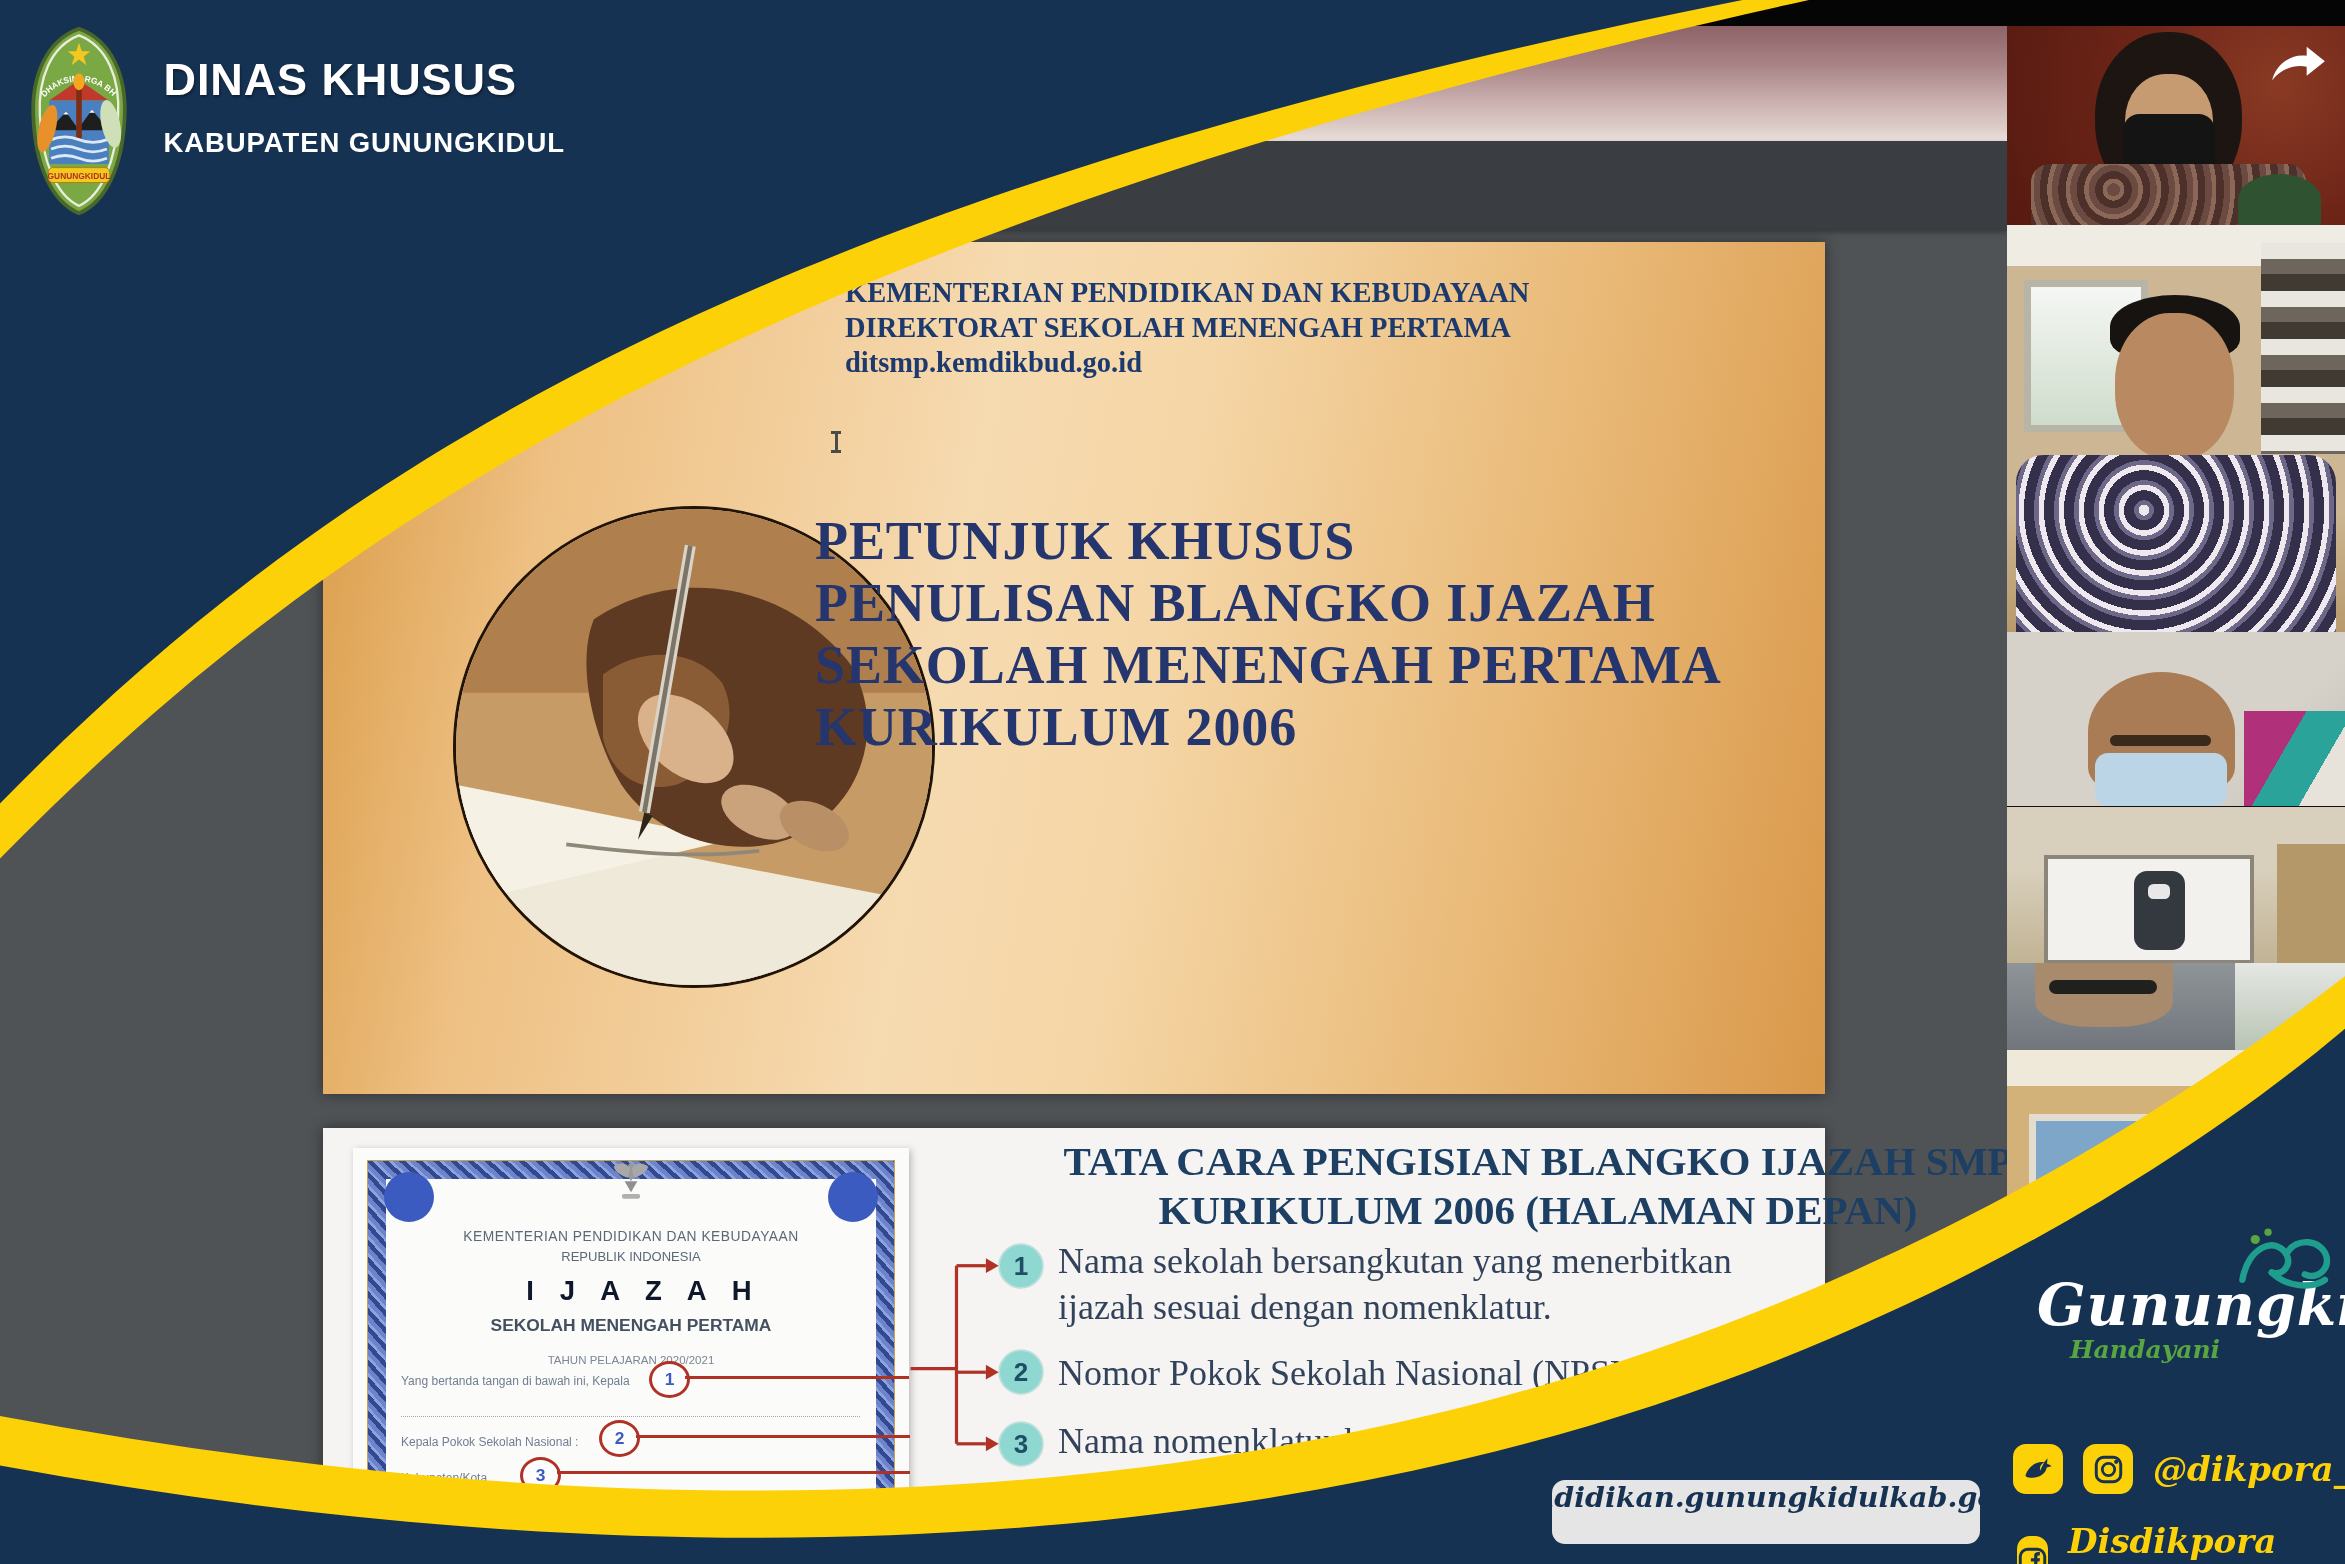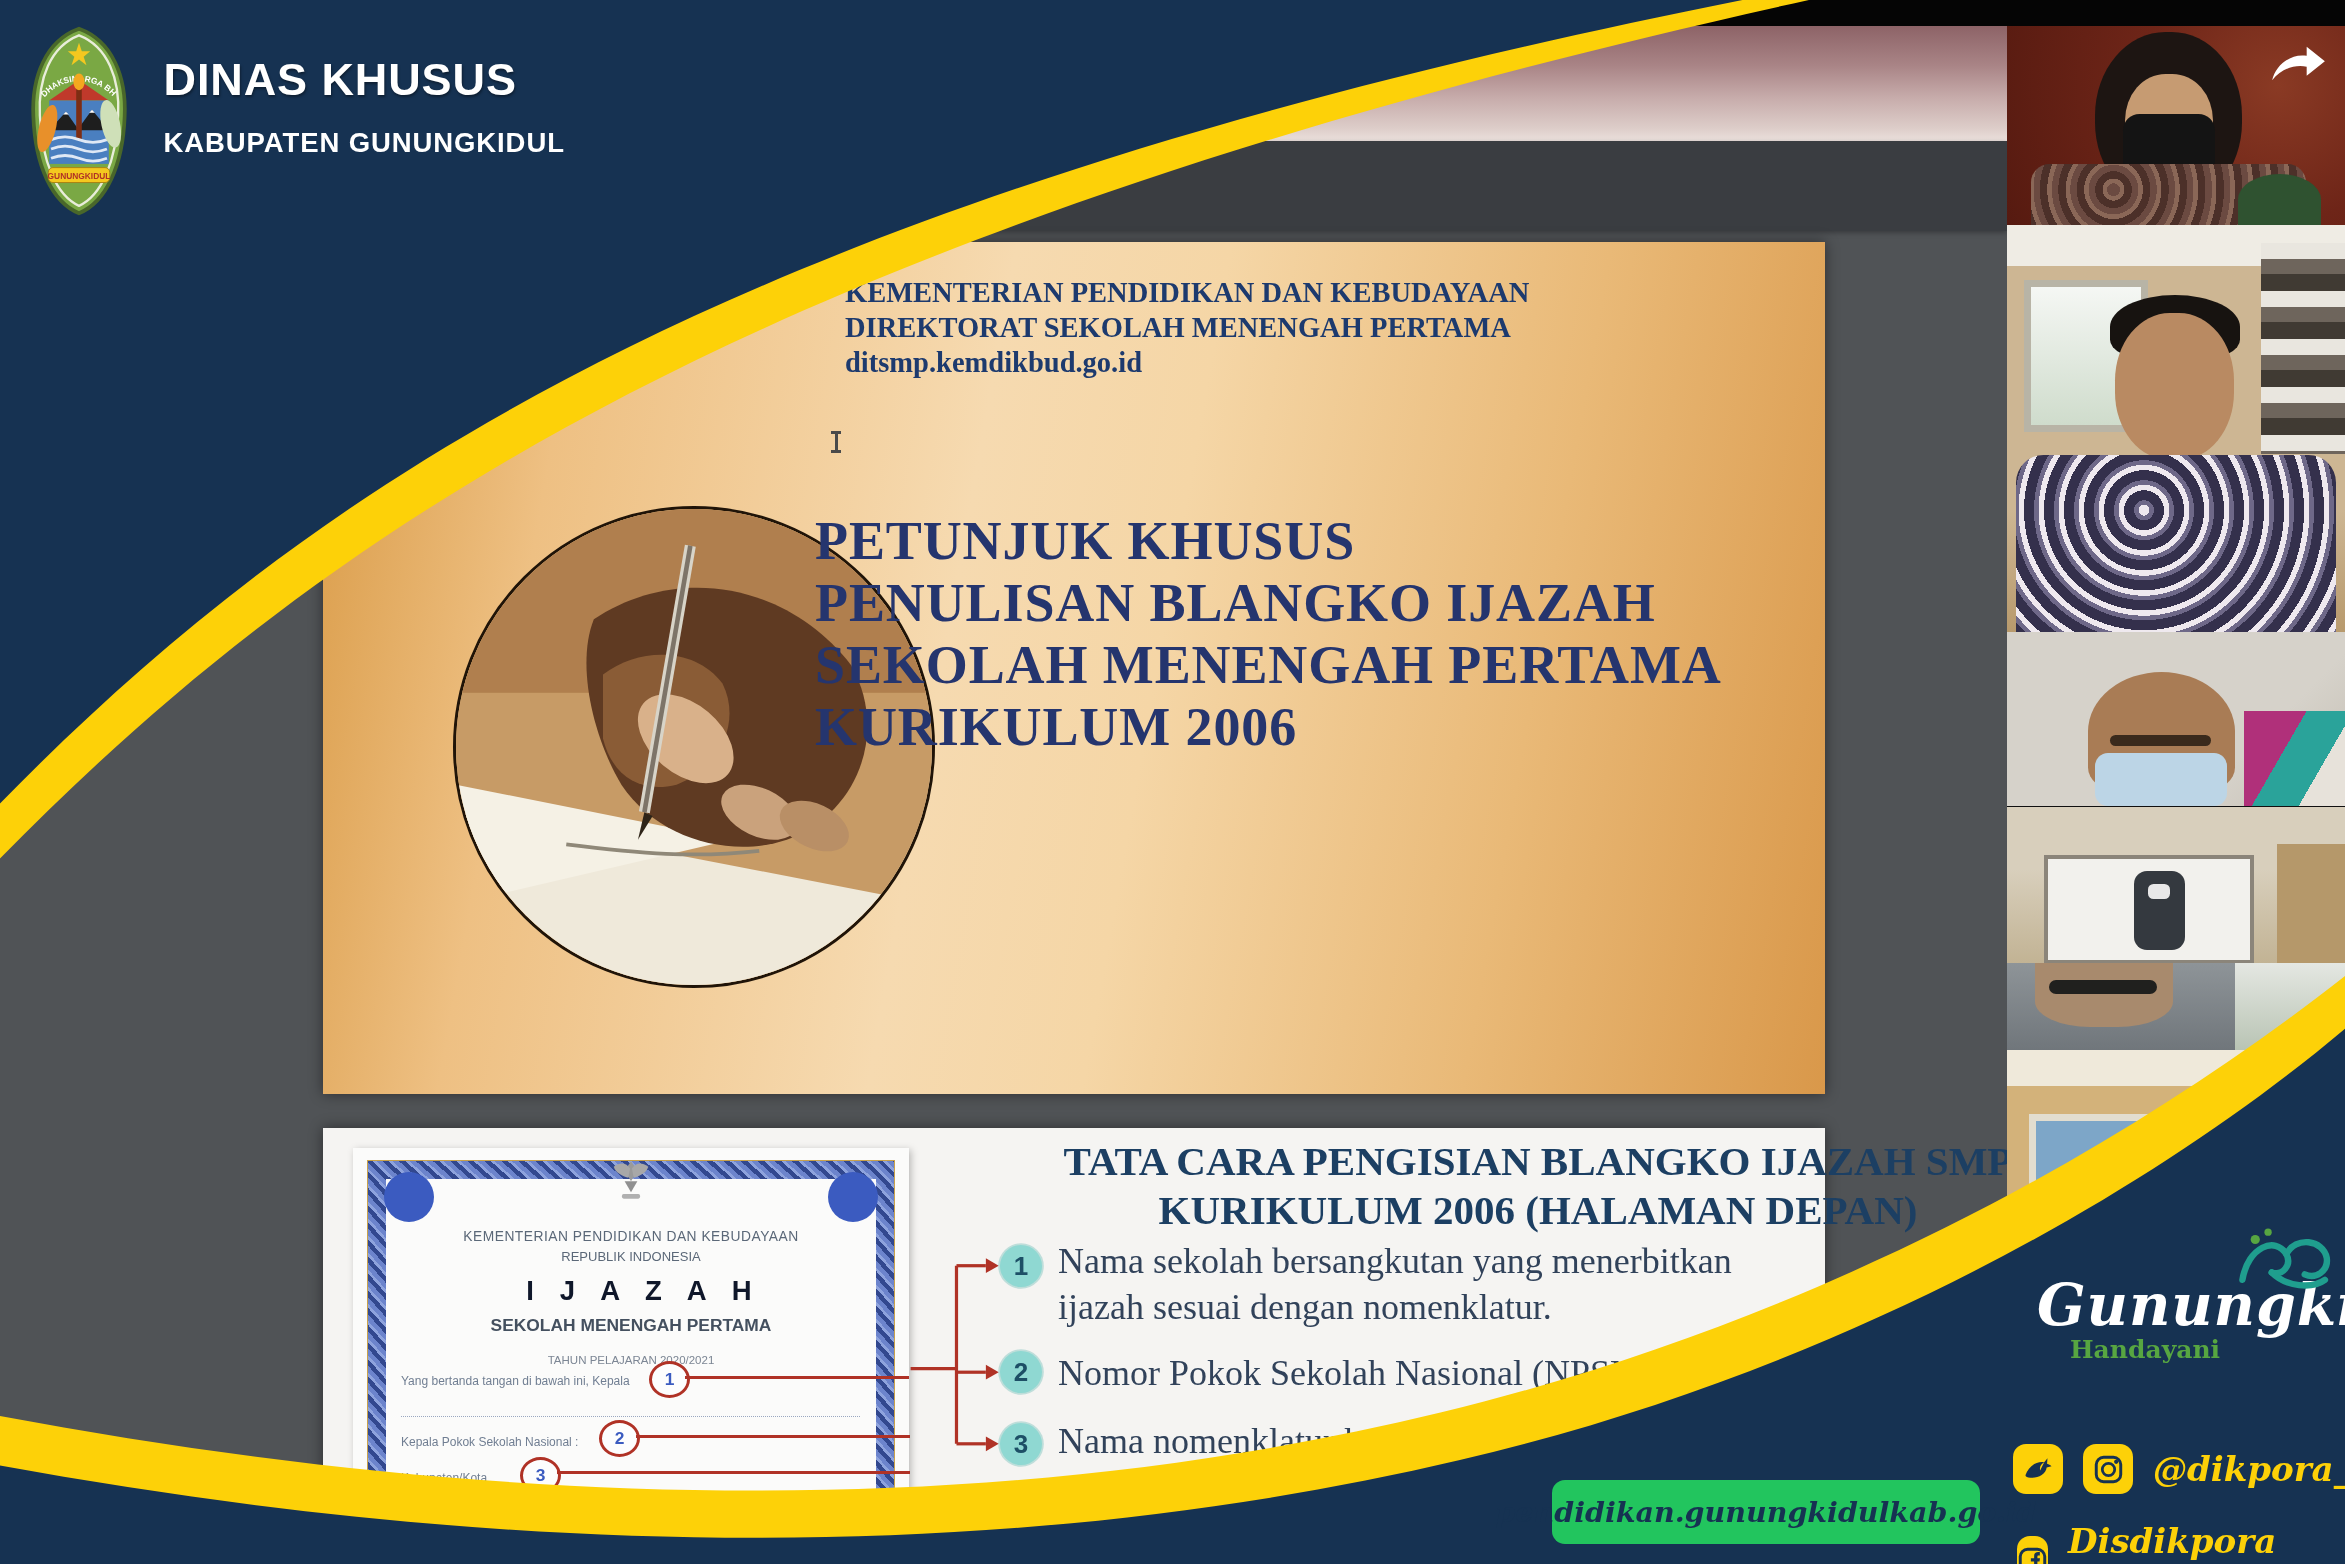--- a/index.html
+++ b/index.html
@@ -110,28 +110,28 @@
   
   .frame{position:absolute;left:0;top:0;width:2345px;height:1565px;pointer-events:none;}
 
   
   .brand-tl{position:absolute;left:22px;top:26px;display:flex;}
   .agency{margin-left:27.5px;color:#fff;}
   .agency .l1{font-size:45px;font-weight:bold;letter-spacing:0.9px;margin-top:27.5px;
     text-shadow:0.9px 1.8px 2.8px rgba(0,0,0,.4);}
   .agency .l2{font-size:27.5px;font-weight:bold;letter-spacing:0.9px;margin-top:21px;}
 
-  .pill{position:absolute;left:1552px;top:1480px;width:428px;height:64px;background:#22c55e;
-    border-radius:13px;display:flex;align-items:center;justify-content:center;}
+  .pill{position:absolute;left:1552px;top:1480px;width:428px;height:64px;background:#e5e5e5;
+    border-radius:13px;display:flex;justify-content:center;}
   .pill span{color:#163252;font-family:"DejaVu Serif",serif;font-style:italic;font-weight:bold;font-size:28.5px;}
 
   .gk-logo{position:absolute;left:2037px;top:1276px;width:303px;}
   .gk-title{color:#fff;font-family:"DejaVu Serif",serif;font-style:italic;font-weight:bold;
     font-size:57px;letter-spacing:0.9px;line-height:57px;}
-  .gk-sub{color:#57a641;font-family:"DejaVu Serif",serif;font-weight:bold;
+  .gk-sub{color:#57a641;font-family:"DejaVu Serif",serif;font-style:italic;font-weight:bold;
     font-size:25px;margin-left:33px;margin-top:1.8px;}
   .gk-flourish{position:absolute;right:3.7px;top:-53px;}
 
   .soc-ico{width:50px;height:50px;background:#fdd108;border-radius:13px;display:flex;
     align-items:center;justify-content:center;}
   .soc-row{position:absolute;display:flex;align-items:center;gap:20px;}
   .row1{left:2013px;top:1444px;}
   .row2{left:2017px;top:1521px;}
   .soc-txt{color:#fdd108;font-family:"DejaVu Serif",serif;font-style:italic;font-weight:bold;font-size:34px;}
 </style>

